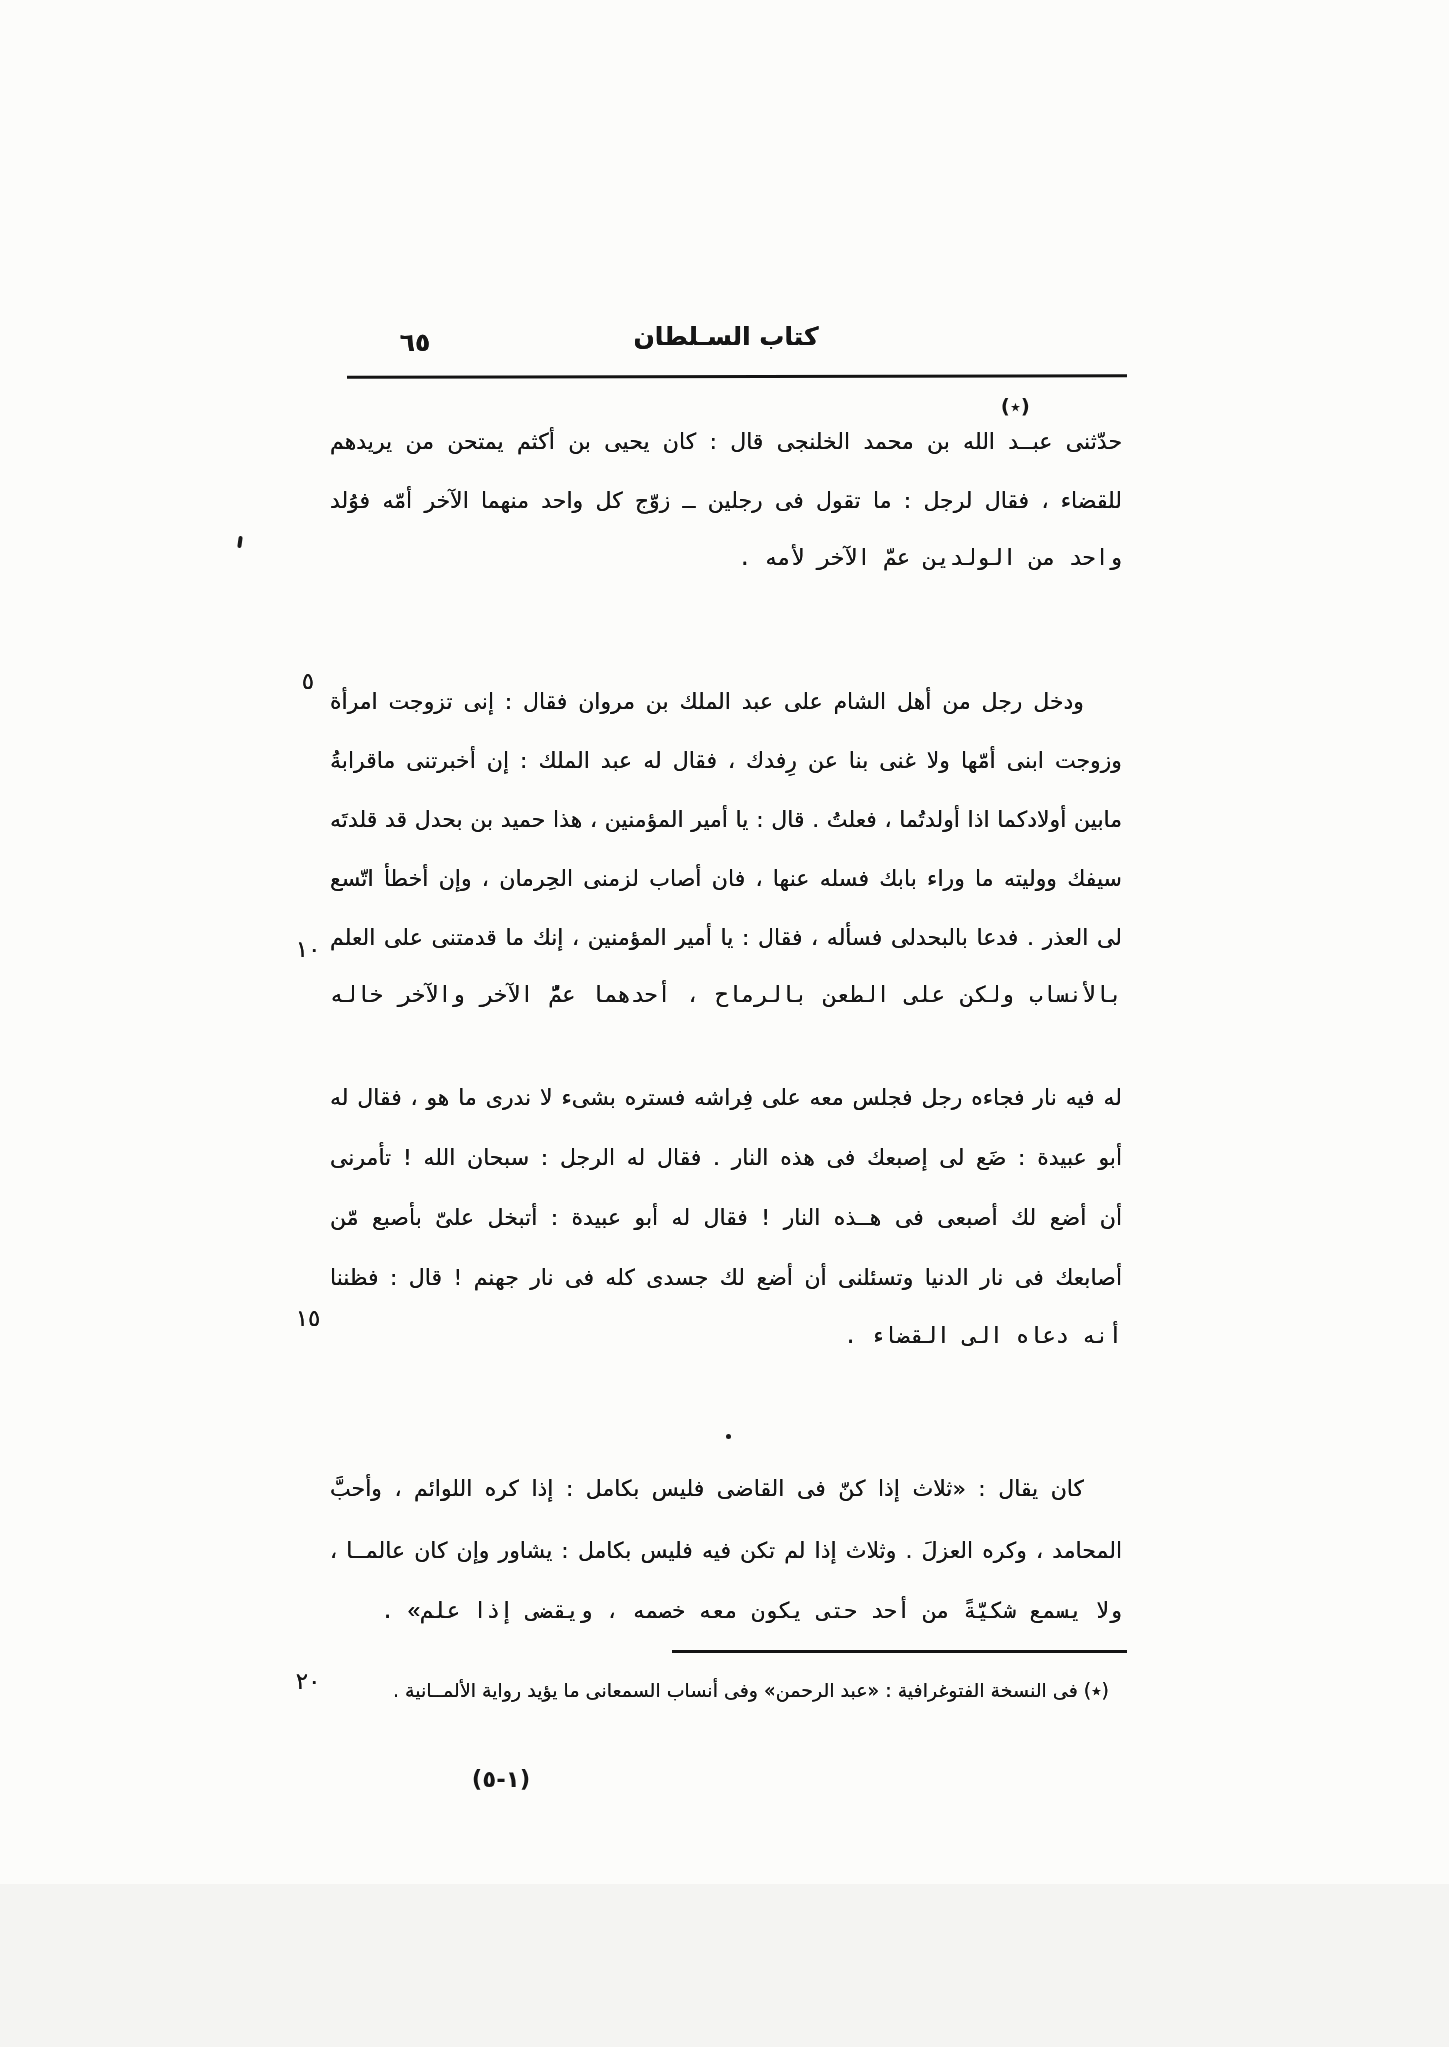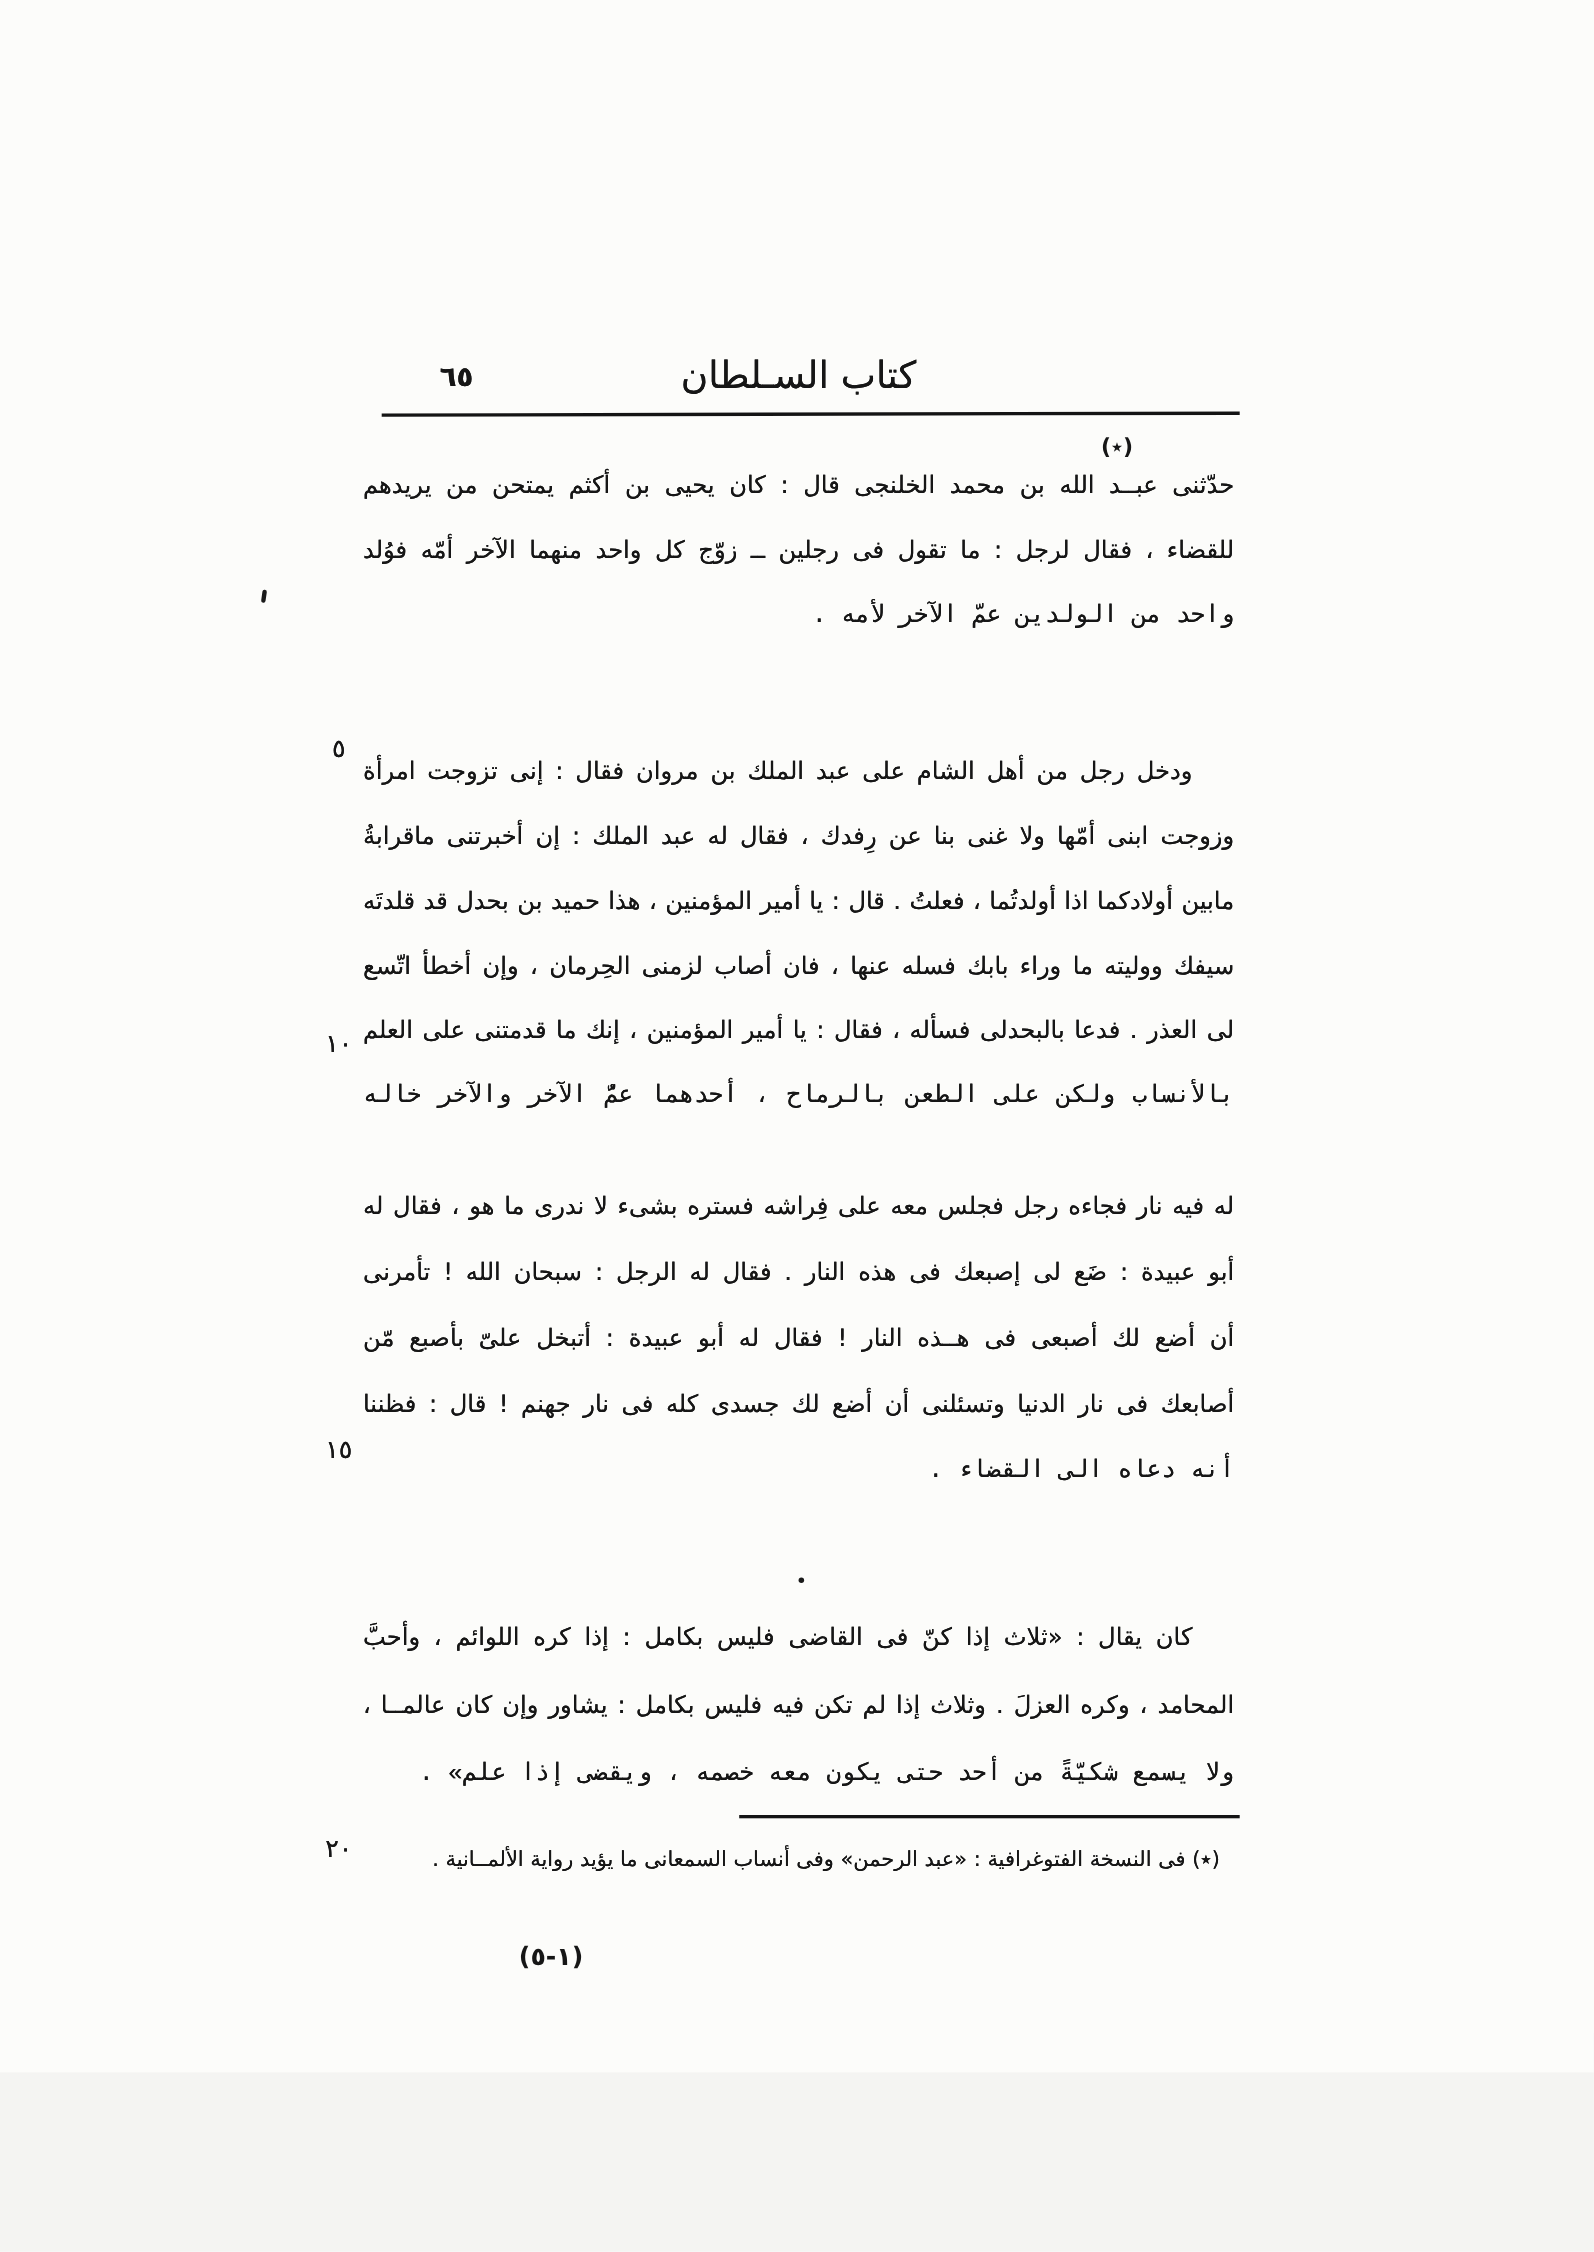--- a/index.html
+++ b/index.html
@@ -17,21 +17,21 @@
     direction:rtl;
   }
   .abs{position:absolute;}
   .pagenum{
     left:385px;top:328px;width:60px;
     font-size:25px;font-weight:bold;text-align:center;
     text-shadow:0 0 0.5px currentColor;
   }
   .title{
     left:330px;top:322px;width:792px;
-    font-size:34px;font-weight:normal;text-align:center;
+    font-size:25px;font-weight:bold;text-align:center;
     text-shadow:0 0 0.6px currentColor;
   }
   .hrule{
     left:347px;top:375px;width:780px;height:3px;
     background:#141414;transform:rotate(-0.12deg);
   }
   .fnmark{
     left:0;top:394px;width:1030px;
     direction:ltr;text-align:right;
     font-size:20px;font-weight:bold;

